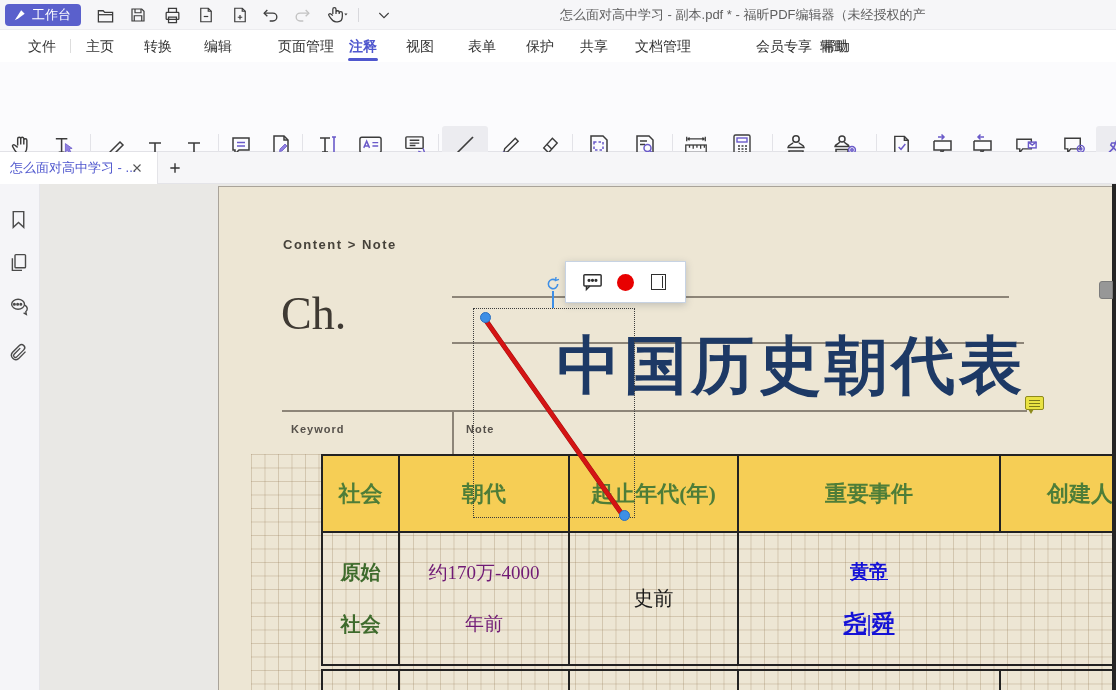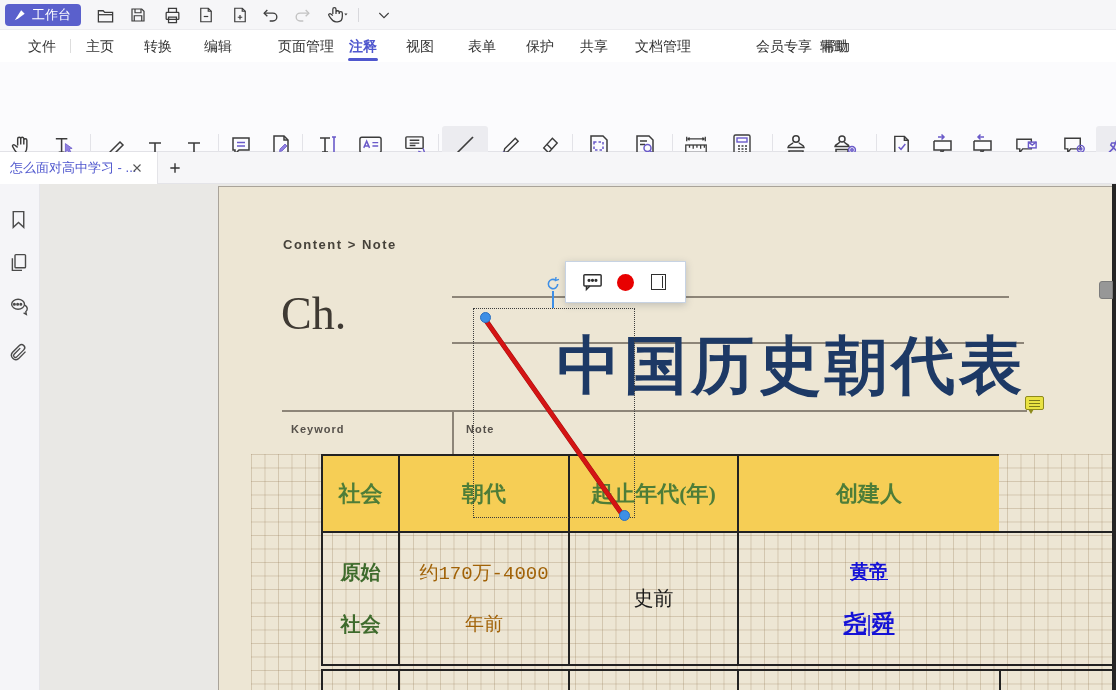--- a/index.html
+++ b/index.html
@@ -67,21 +67,21 @@
   .trow { display:grid; grid-template-columns:77px 170px 169px 262px 160px; }
   .trow > div { border-left:2px solid #222; border-top:2px solid #222; display:flex; flex-direction:column; align-items:center; justify-content:center; overflow:hidden; }
   .trow.hdr > div { background:#F6CE55; height:77px; color:#4E7D38; font-weight:bold; font-size:22px; }
   .trow.r1 > div { height:131px; border-top:none; }
   .trow.hdr { border-bottom:2px solid #222; }
   .trow.r1 { border-bottom:2px solid #222; }
   .trow.r2 { margin-top:3px; }
   .trow.r2 > div { height:24px; border-bottom:none; }
   .cell-2l { justify-content:space-around !important; padding:14px 0; }
   .green-t { color:#3E6B2C; font-weight:bold; font-size:20px; }
-  .red-t { color:#a16207; font-size:19px;font-family:Liberation Mono, monospace; }
+  .red-t { color:#701a75; font-size:19px; }
   .link-t { color:#1512D6; font-weight:bold; font-size:20px; text-decoration:underline; cursor:pointer; }
   .black-t { color:#1A1A1A; font-size:20px; }
 
   
   .sel-rect { position:absolute; left:433px; top:124px; width:162px; height:210px; border:1px dotted #3c3c3c; }
   .red-line { position:absolute; left:445px; top:132.5px; width:243px; height:3.5px; background:#D41414; transform:rotate(54.9deg); transform-origin:0 50%; border-radius:2px; box-shadow:0 0 0 .5px #A50F0F; }
   .handle { position:absolute; width:11px; height:11px; border-radius:50%; background:#3E8FE6; border:1px solid #2A6FC0; }
   .rot-stem { position:absolute; left:512px; top:107px; width:2px; height:17px; background:#3E8FE6; }
   .rot-ico { position:absolute; left:505px; top:92px; width:16px; height:16px; }
   .mini-bar { position:absolute; left:525px; top:77px; width:121px; height:42px; background:#fff; border:1px solid #C7D3E3; box-shadow:0 2px 7px rgba(60,70,90,.25); display:flex; align-items:center; justify-content:center; gap:11px; }
@@ -160,20 +160,21 @@
           <path d="M26 8 l3 3 m0-3 l-3 3" stroke-width="0"></path>
           <path d="M25.5 9.5 l4 0 -2 2.5 z" fill="#3c3c3c" stroke="none"></path>
         </svg>
       </span>
     <span class="tb-sep" style="left:358px"></span>
     <span class="tb-ico" style="left:374px">
         <svg width="16" height="16" viewBox="0 0 24 24" fill="none" stroke="#3c3c3c" stroke-width="1.6">
           <path d="M5 9 l7 7 7-7"></path>
         </svg>
       </span>
+    <span class="win-title">怎么面对高中学习 - 副本.pdf * - 福昕PDF编辑器（未经授权的产</span>
   </div>
 
   <div class="menubar">
     <span class="tb-ico" style="left:8px;top:37px;position:absolute">
         <svg width="15" height="15" viewBox="0 0 24 24" fill="none" stroke="#3c3c3c" stroke-width="2">
           <path d="M3 6 h18 M3 12 h18 M3 18 h18"></path>
         </svg>
       </span>
     <span class="menu-item" style="left:28px">文件</span>
     <span class="menu-sep"></span>
@@ -546,20 +547,21 @@
           <i style="top:9px"></i>
         </div>
 
       <div class="grid-layer"></div>
 
       <div class="htable">
         <div class="trow hdr">
           <div>社会</div>
           <div>朝代</div>
           <div>起止年代(年)</div>
+          <div>重要事件</div>
           <div>创建人</div>
         </div>
         <div class="trow r1">
           <div class="cell-2l">
             <span class="green-t">原始</span>
             <span class="green-t">社会</span>
           </div>
           <div class="cell-2l">
             <span class="red-t">约170万-4000</span>
             <span class="red-t">年前</span>

